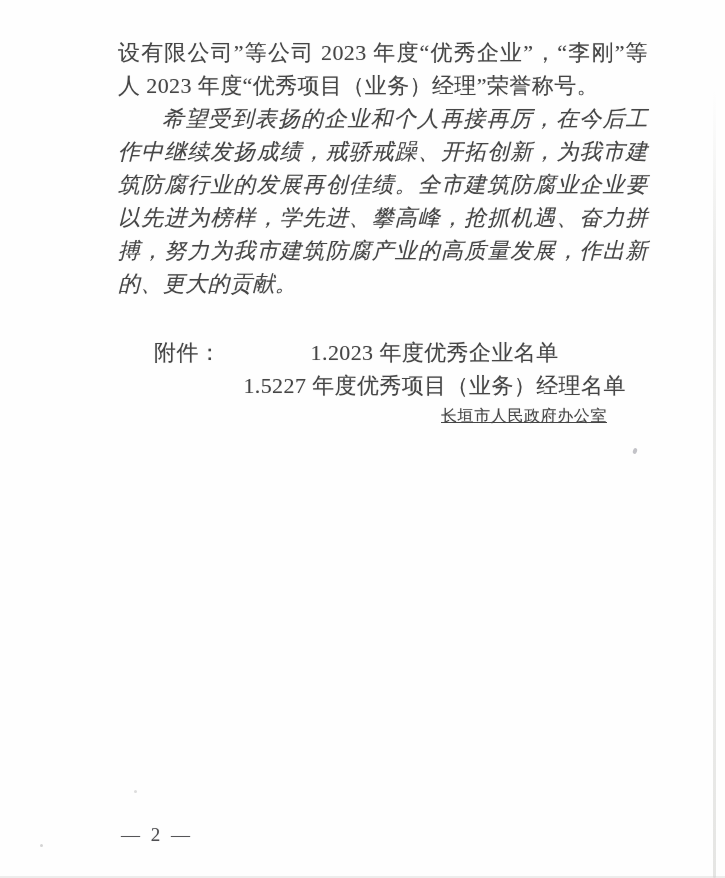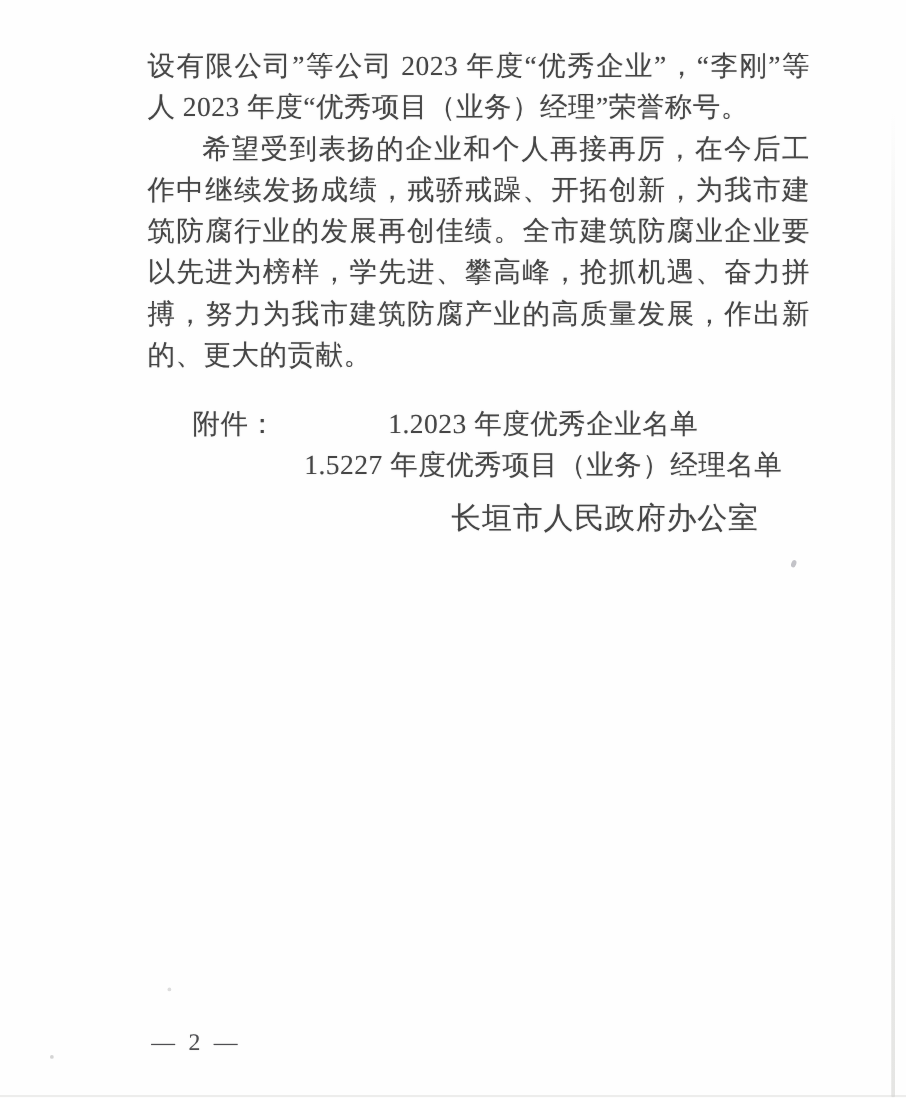--- a/index.html
+++ b/index.html
@@ -57,46 +57,48 @@
     line-height: 33px;
     text-align: justify;
     text-shadow: 0 0 1px rgba(90,90,90,0.35);
     letter-spacing: 0.4px;
   }
   .body-par {
     margin: 0;
   }
   .body-par.indent {
     text-indent: 44px;
+    font-style: italic;
   }
   .attachments {
-    margin-top: 22px;
+    margin-top: 36px;
     padding-left: 36px;
     display: flex;
     align-items: flex-start;
   }
   .att-label {
     white-space: nowrap;
     flex: 0 0 auto;
   }
   .att-items {
     flex: 1 1 auto;
     text-align: center;
   }
   .att-item {
     white-space: nowrap;
   }
   .signature {
     position: absolute;
     top: 398px;
     right: 118px;
-    font-size: 24px;
+    font-size: 16px;
     line-height: 35px;
     text-shadow: 0 0 1px rgba(90,90,90,0.35);
     letter-spacing: 0.6px;
+    text-decoration: underline;
   }
   .footer-page-number {
     position: absolute;
     left: 121px;
     top: 824px;
     font-size: 19px;
     letter-spacing: 3px;
     color: #4f4f52;
     text-shadow: 0 0 1px rgba(100,100,100,0.3);
   }

